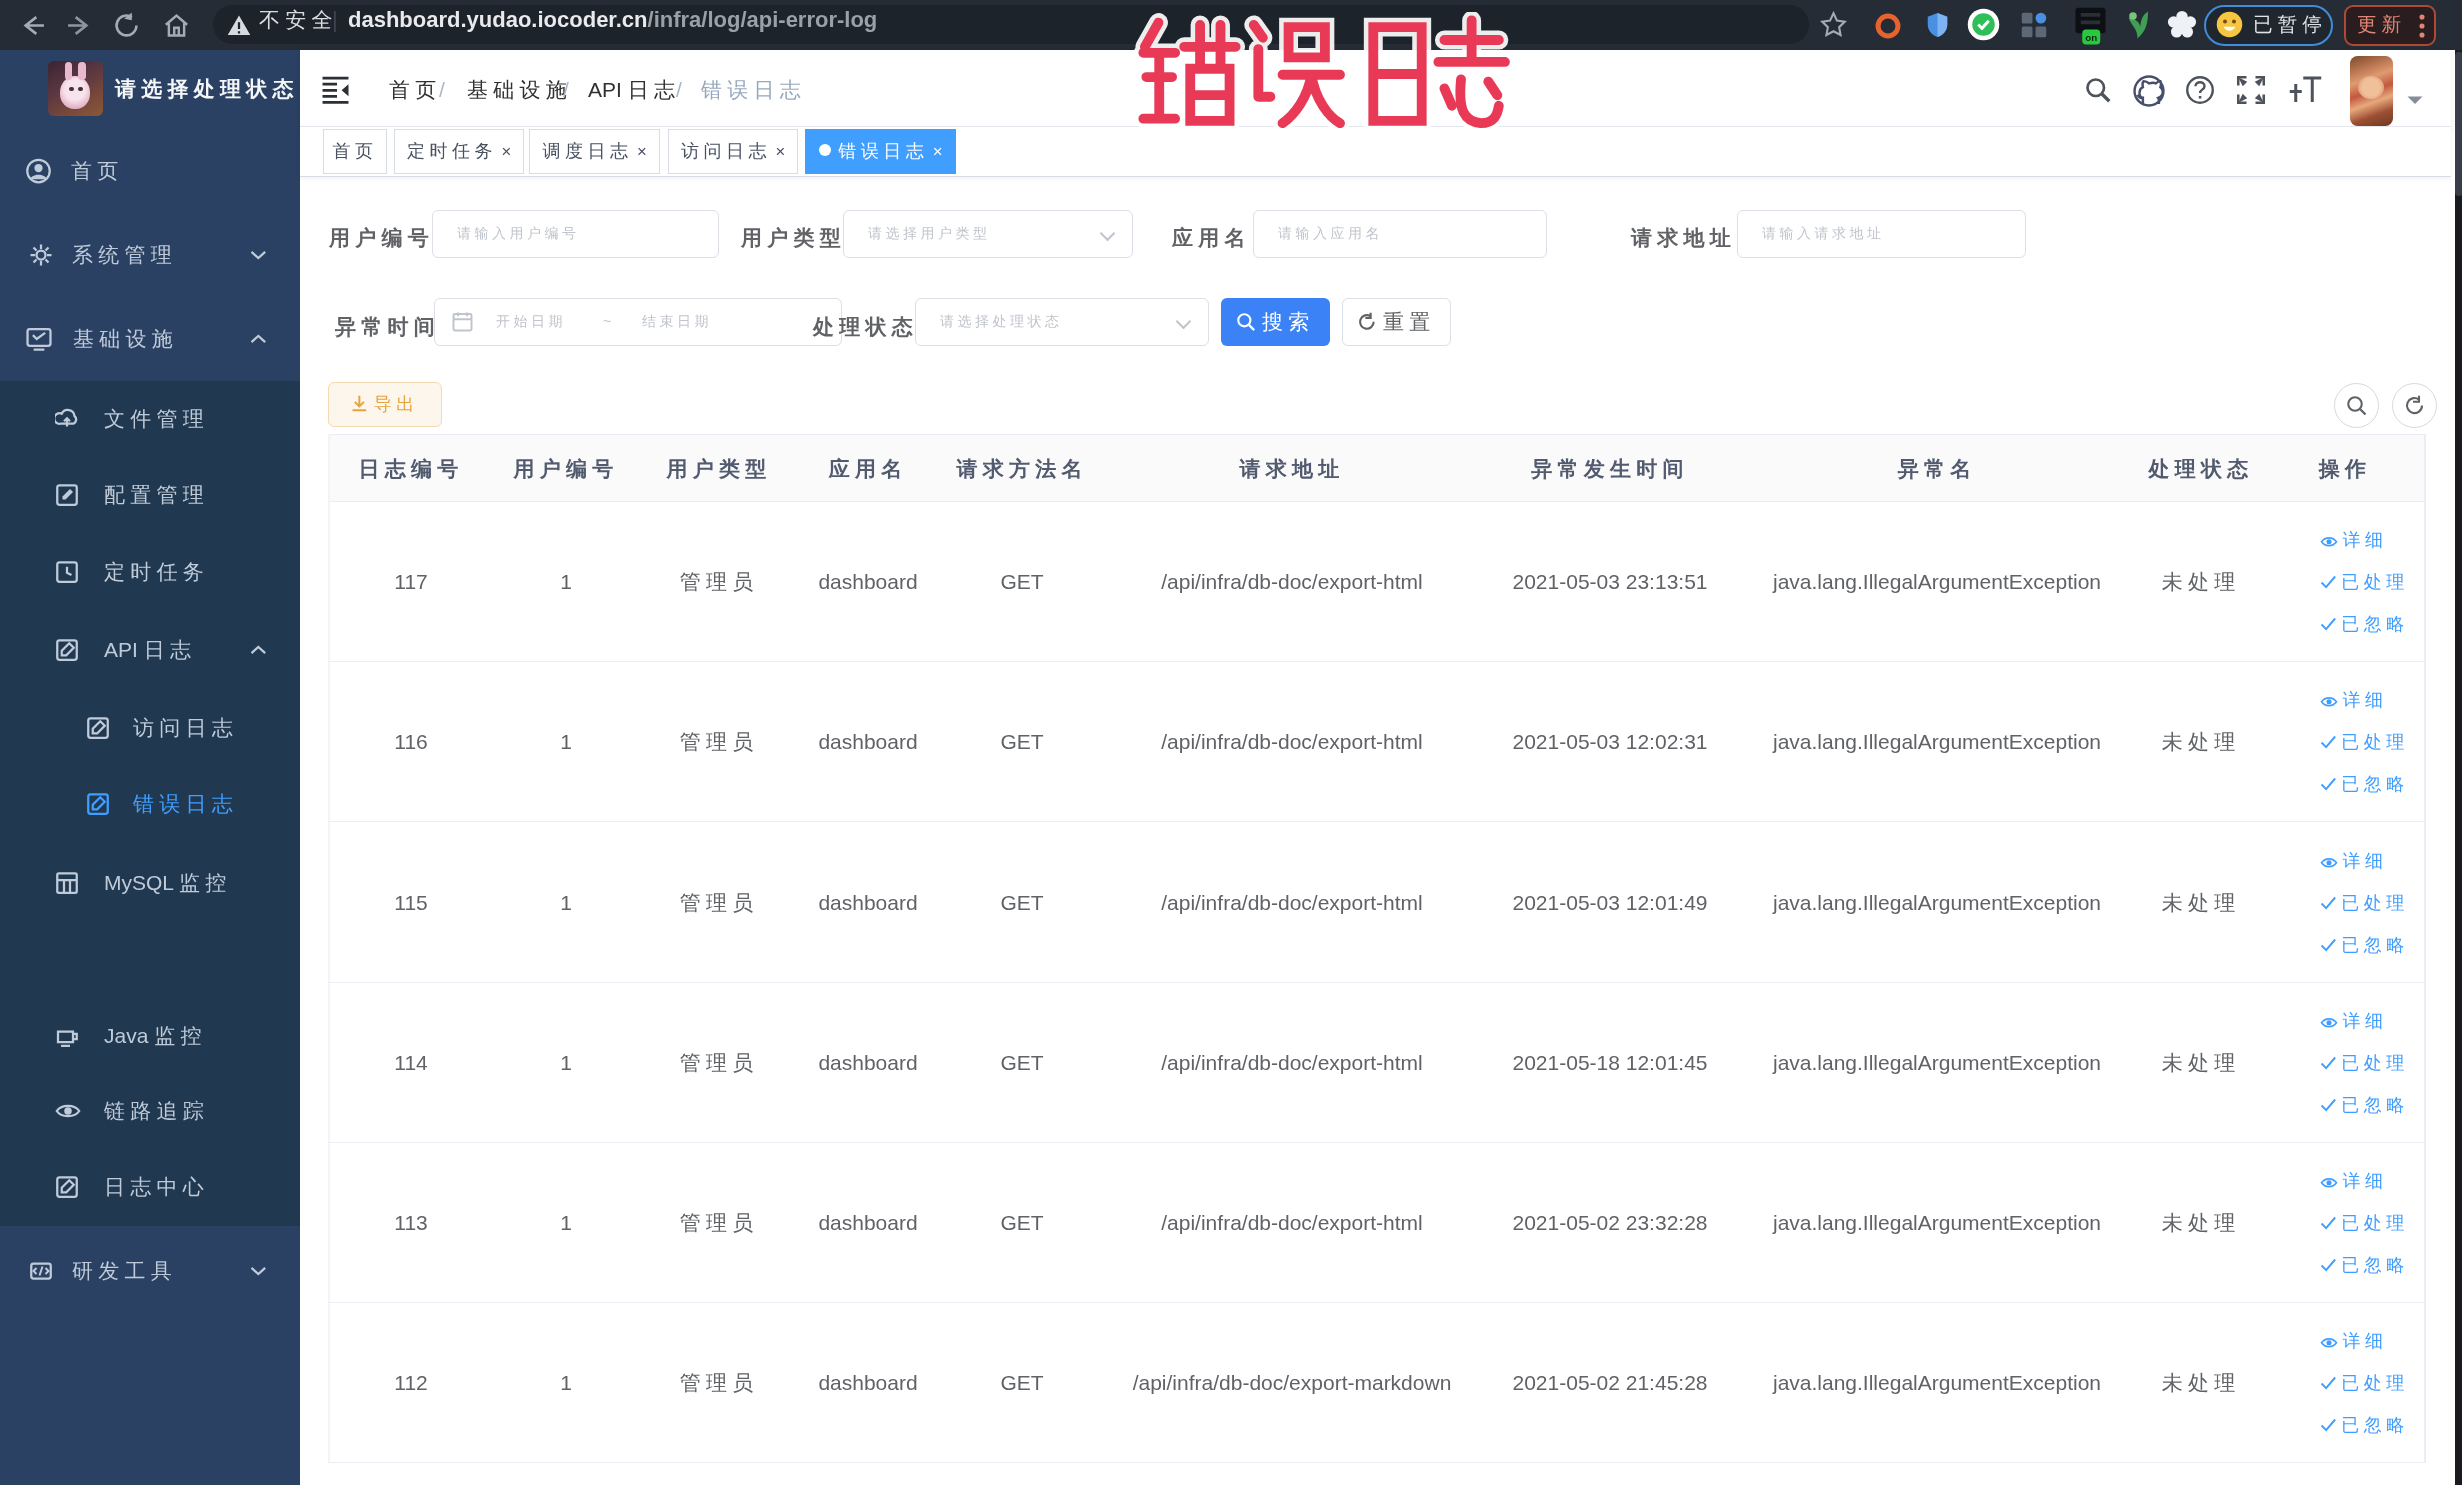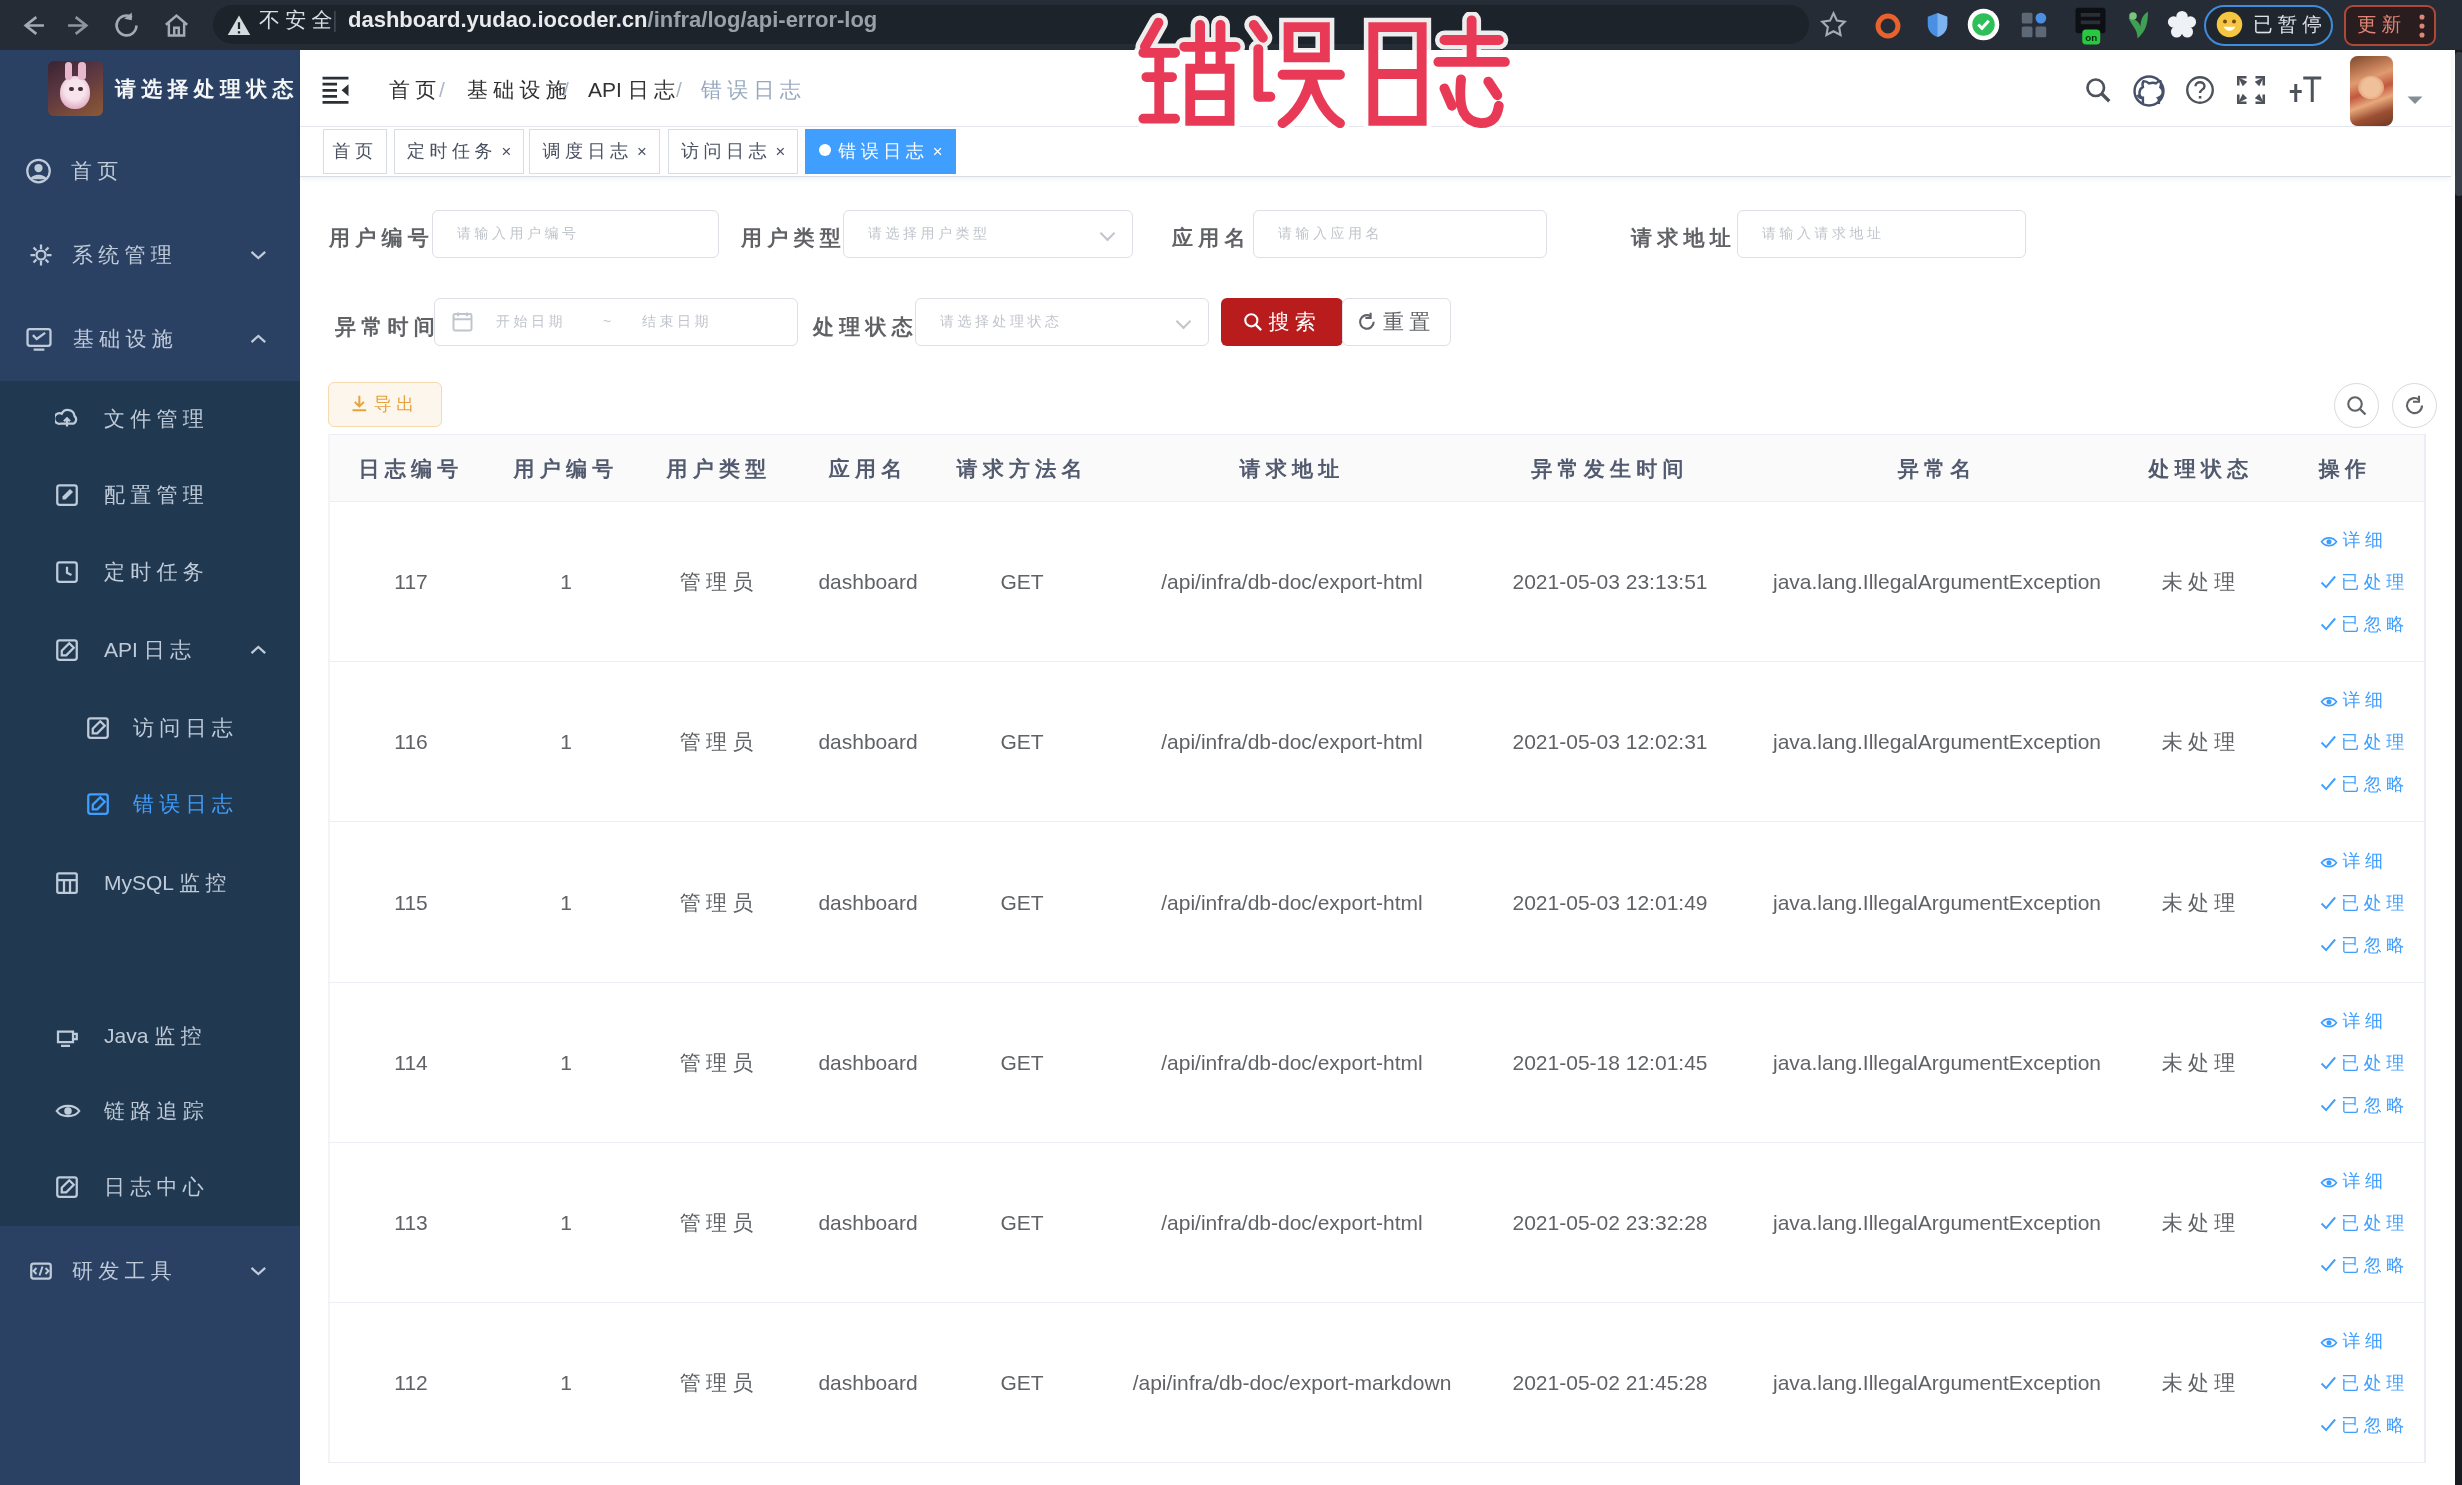--- a/index.html
+++ b/index.html
@@ -334,35 +334,35 @@
 <div class="lbl z" style="left:1172px;top:224px">应用名</div>
 <div class="inp" style="left:1253px;top:210px;width:294px">
     <span class="ph z" style="left:24px">请输入应用名</span>
   </div>
 <div class="lbl z" style="left:1631px;top:224px">请求地址</div>
 <div class="inp" style="left:1737px;top:210px;width:289px">
     <span class="ph z" style="left:24px">请输入请求地址</span>
   </div>
 
 <div class="lbl z" style="left:335px;top:313px">异常时间</div>
-<div class="inp" style="left:434px;top:298px;width:364px">
+<div class="inp" style="left:434px;top:298px;width:408px">
   <svg class="abs" style="left:16.7px;top:12px" width="21" height="21" viewBox="0 0 28 28">
       <rect x="2" y="4" width="24" height="22" rx="2" stroke="#c0c4cc" stroke-width="2.6" fill="none"></rect>
       <path d="M2 11 H26 M8 2 V7 M20 2 V7" stroke="#c0c4cc" stroke-width="2.6"></path>
     </svg>
   <span class="ph z" style="left:61px">开始日期</span>
   <span class="ph" style="left:168px">~</span>
   <span class="ph z" style="left:207px">结束日期</span>
 </div>
 <div class="lbl z" style="left:813px;top:313px">处理状态</div>
 <div class="inp" style="left:915px;top:298px;width:294px">
     <span class="ph z" style="left:24px">请选择处理状态</span>
     <span class="caret"></span>
   </div>
-<div class="btn" style="left:1221px;top:298px;width:122px;background:#b91c1c;color:#fff;line-height:48px">
+<div class="btn" style="left:1221px;top:298px;width:109px;background:#3b82f6;color:#fff;line-height:48px">
   <svg style="vertical-align:-2.3px;margin-right:6px" width="19.7" height="19.7" viewBox="0 0 26 26">
       <circle cx="11" cy="11" r="8" stroke="#fff" stroke-width="2.8" fill="none"></circle>
       <path d="M17 17 L24 24" stroke="#fff" stroke-width="3"></path>
     </svg><span class="z">搜索</span>
 </div>
 <div class="btn" style="left:1342px;top:298px;width:109px;background:#fff;border:1.5px solid #dcdfe6;color:#606266">
   <svg style="vertical-align:-2.3px;margin-right:6px" width="19.7" height="19.7" viewBox="0 0 26 26">
       <path d="M22 13 A9 9 0 1 1 18 5.6" stroke="#606266" stroke-width="2.8" fill="none"></path>
       <path d="M18 1 V8 H11" stroke="#606266" stroke-width="2.8" fill="none"></path>
     </svg><span class="z">重置</span>

